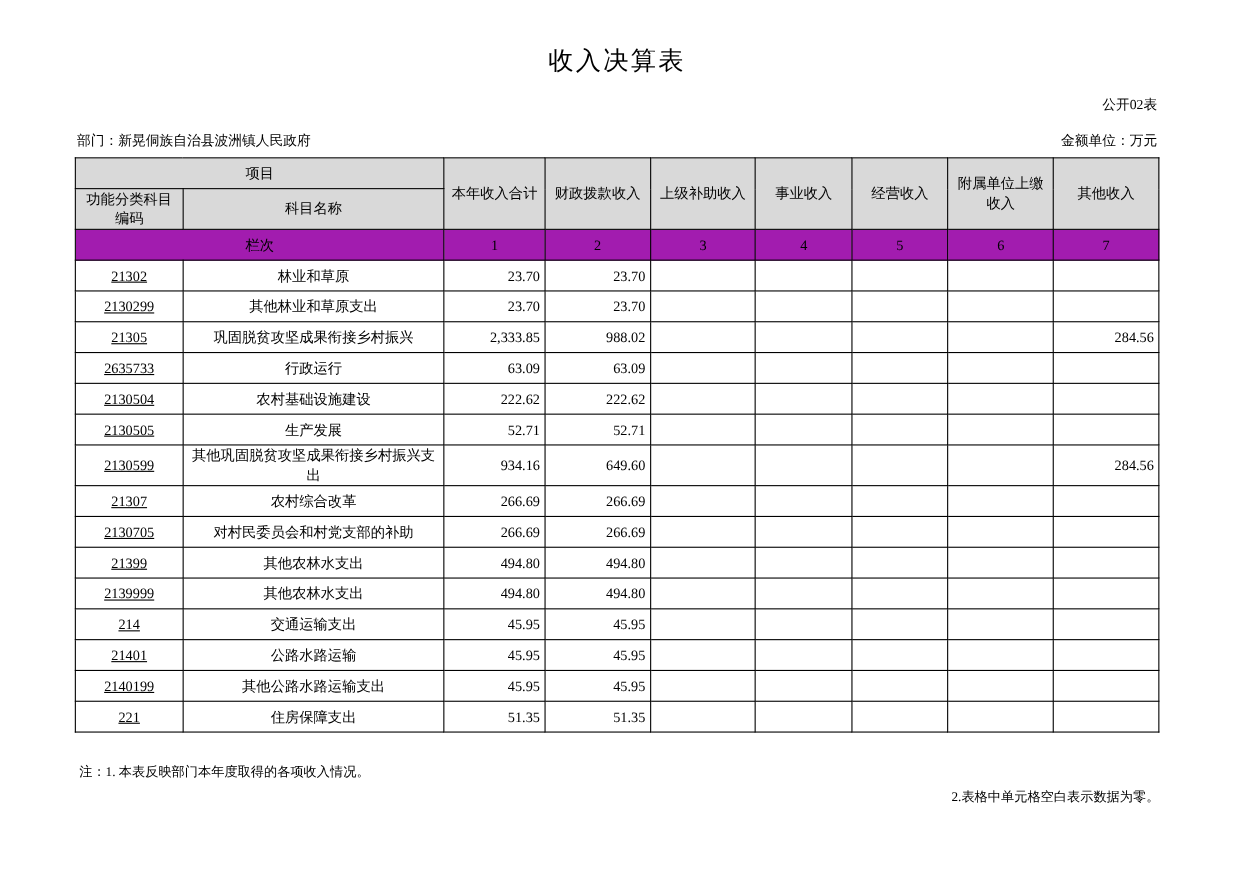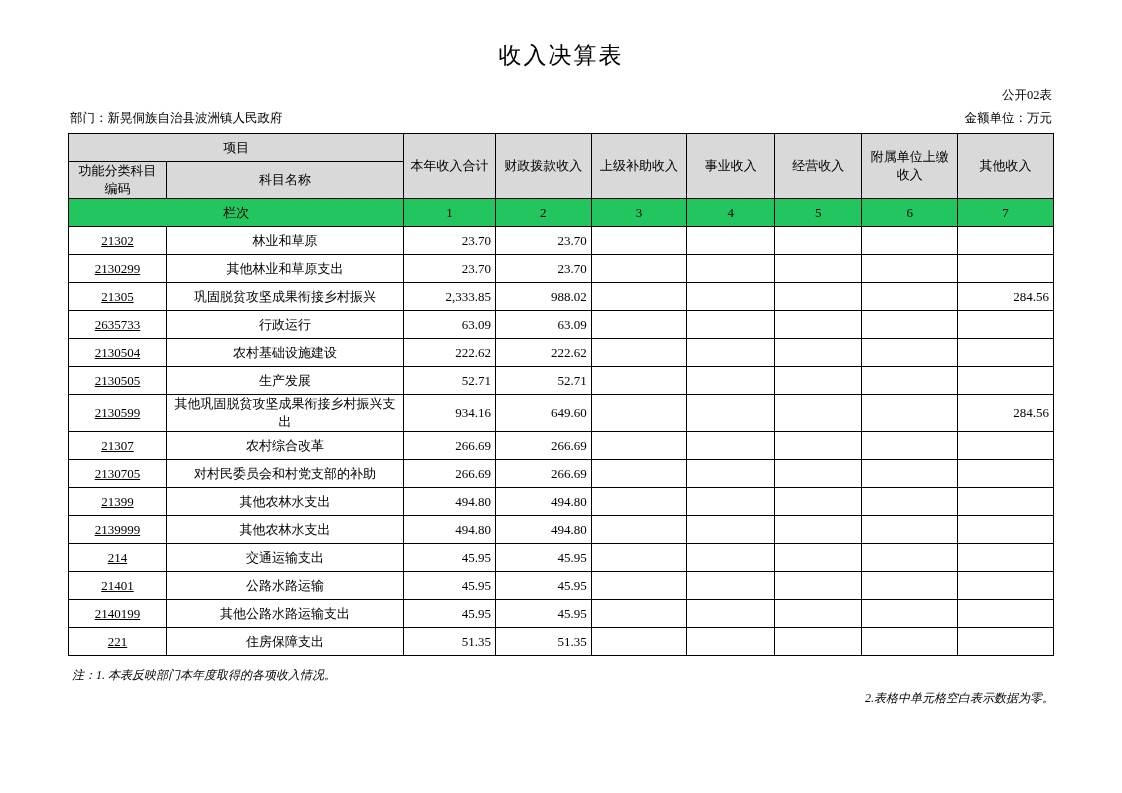--- a/index.html
+++ b/index.html
@@ -32,21 +32,21 @@
   .sheet-code {
     text-align: right;
     font-size: 12.5px;
     margin-top: 16px;
     padding-right: 2px;
   }
   .meta-row {
     display: flex;
     justify-content: space-between;
     font-size: 12.5px;
-    margin-top: 6px;
+    margin-top: 16px;
     padding: 0 2px;
     gap: 36px;
   }
   table.fin {
     border-collapse: collapse;
     width: 986px;
     margin-top: 6px;
     table-layout: fixed;
   }
   table.fin td, table.fin th {
@@ -75,27 +75,26 @@
   .col-code {
     text-align: center;
     text-decoration: underline;
   }
   .col-name {
     text-align: center;
     padding-left: 8px;
   }
   .indent1 { padding-left: 8px; }
   .body-row td { height: 32px; }
-  .lanci td { height: 24px; background: #22c55e; text-align: center; font-size: 12.5px;}
+  .lanci td { height: 24px; background: #a21caf; text-align: center; font-size: 12.5px;}
   .notes {
     font-size: 12px;
-    margin-top: 8px;
+    margin-top: 24px;
     line-height: 1.9;
     padding-left: 4px;
-    font-style: italic;
   }
   .notes div:nth-child(2) { padding-left: 22px; text-align: right; }
 </style>
 </head>
 <body>
 
 <div class="page">
 
   <div class="doc-title">收入决算表</div>
 

